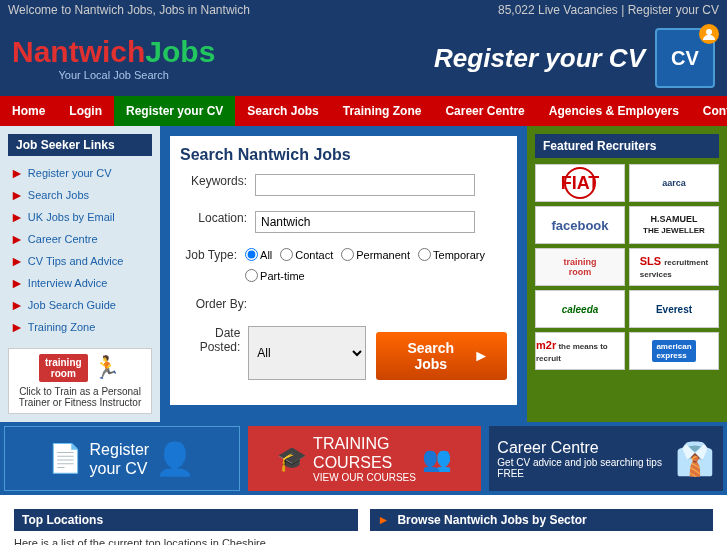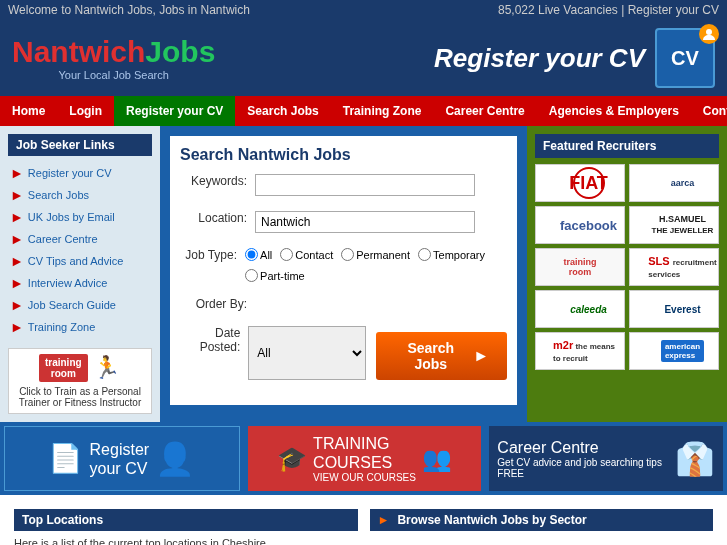--- a/index.html
+++ b/index.html
@@ -44,21 +44,21 @@
     .form-select { border: 1px solid #aaa; padding: 2px 4px; font-size: 12px; width: 130px; }
     .radio-group { display: flex; gap: 8px; align-items: center; flex-wrap: wrap; }
     .radio-label { display: flex; align-items: center; gap: 2px; font-size: 11px; }
     .search-btn { background: linear-gradient(to bottom, #ff6600, #cc4400); color: white; border: none; padding: 8px 18px; font-size: 14px; font-weight: bold; cursor: pointer; border-radius: 3px; display: flex; align-items: center; gap: 6px; margin-top: 6px; float: right; }
     .search-btn-arrow { font-size: 16px; }
 
     
     .featured { width: 200px; min-width: 200px; background: #4d7c0f; padding: 8px; }
     .featured-title { background: #1a3a6b; color: white; font-weight: bold; padding: 5px 8px; font-size: 12px; margin-bottom: 6px; }
     .recruiter-grid { display: grid; grid-template-columns: 1fr 1fr; gap: 4px; }
-    .recruiter-box { background: white; border: 1px solid #ccc; display: flex; align-items: center; justify-content: center; height: 38px; font-size: 11px; font-weight: bold; overflow: hidden; padding-left: 17px; }
+    .recruiter-box { background: white; border: 1px solid #ccc; display: flex; align-items: center; justify-content: center; height: 38px; font-size: 11px; font-weight: bold; overflow: hidden; }
     .fiat-logo { color: #cc0000; font-size: 18px; font-weight: bold; border: 2px solid #cc0000; border-radius: 50%; width: 32px; height: 32px; display: flex; align-items: center; justify-content: center; }
     .aarca-logo { color: #1a3a6b; font-size: 9px; font-weight: bold; }
     .facebook-logo { color: #3b5998; font-size: 13px; font-weight: bold; }
     .hsamuel-logo { color: #1a1a1a; font-size: 9px; text-align: center; line-height: 1.2; }
     .training-room-box { background: white; font-size: 8px; color: #333; text-align: center; padding: 2px; }
     .sls-logo { color: #cc0000; font-size: 11px; font-weight: bold; }
     .caleeda-logo { color: #006600; font-size: 10px; font-weight: bold; font-style: italic; }
     .everest-logo { color: #003366; font-size: 10px; font-weight: bold; }
     .m2r-logo { color: #cc0000; font-size: 11px; font-weight: bold; }
     .amex-logo { background: #1a6bcc; color: white; font-size: 8px; font-weight: bold; padding: 2px 4px; border-radius: 2px; }

